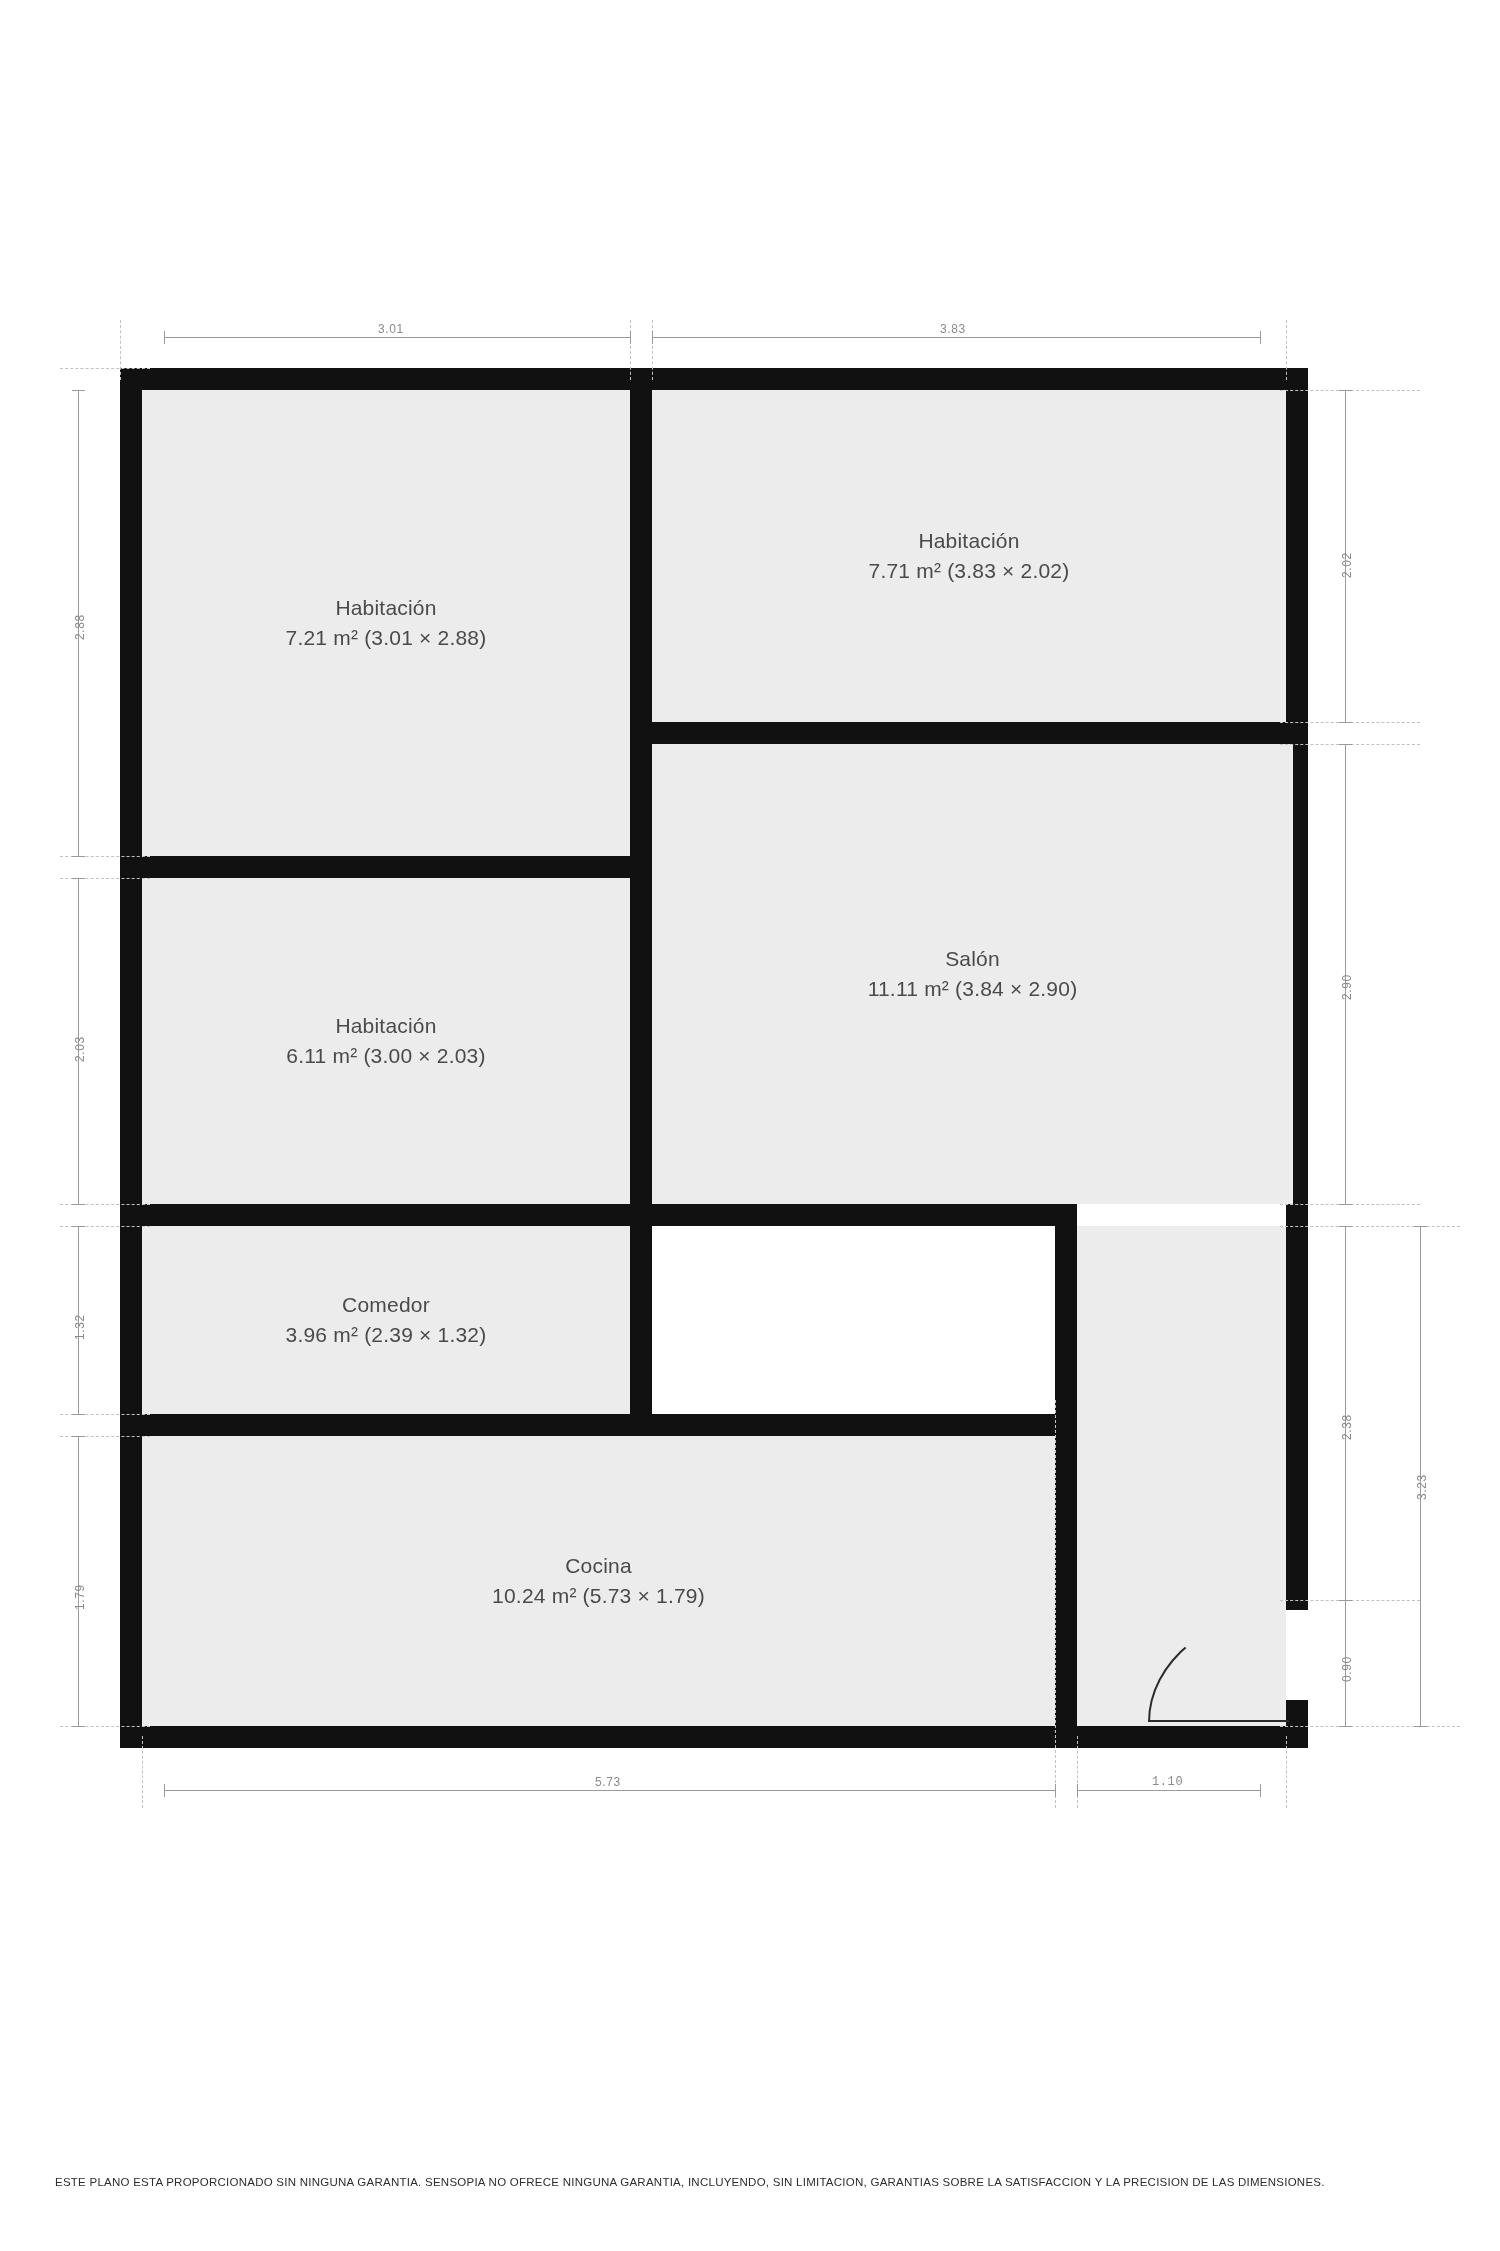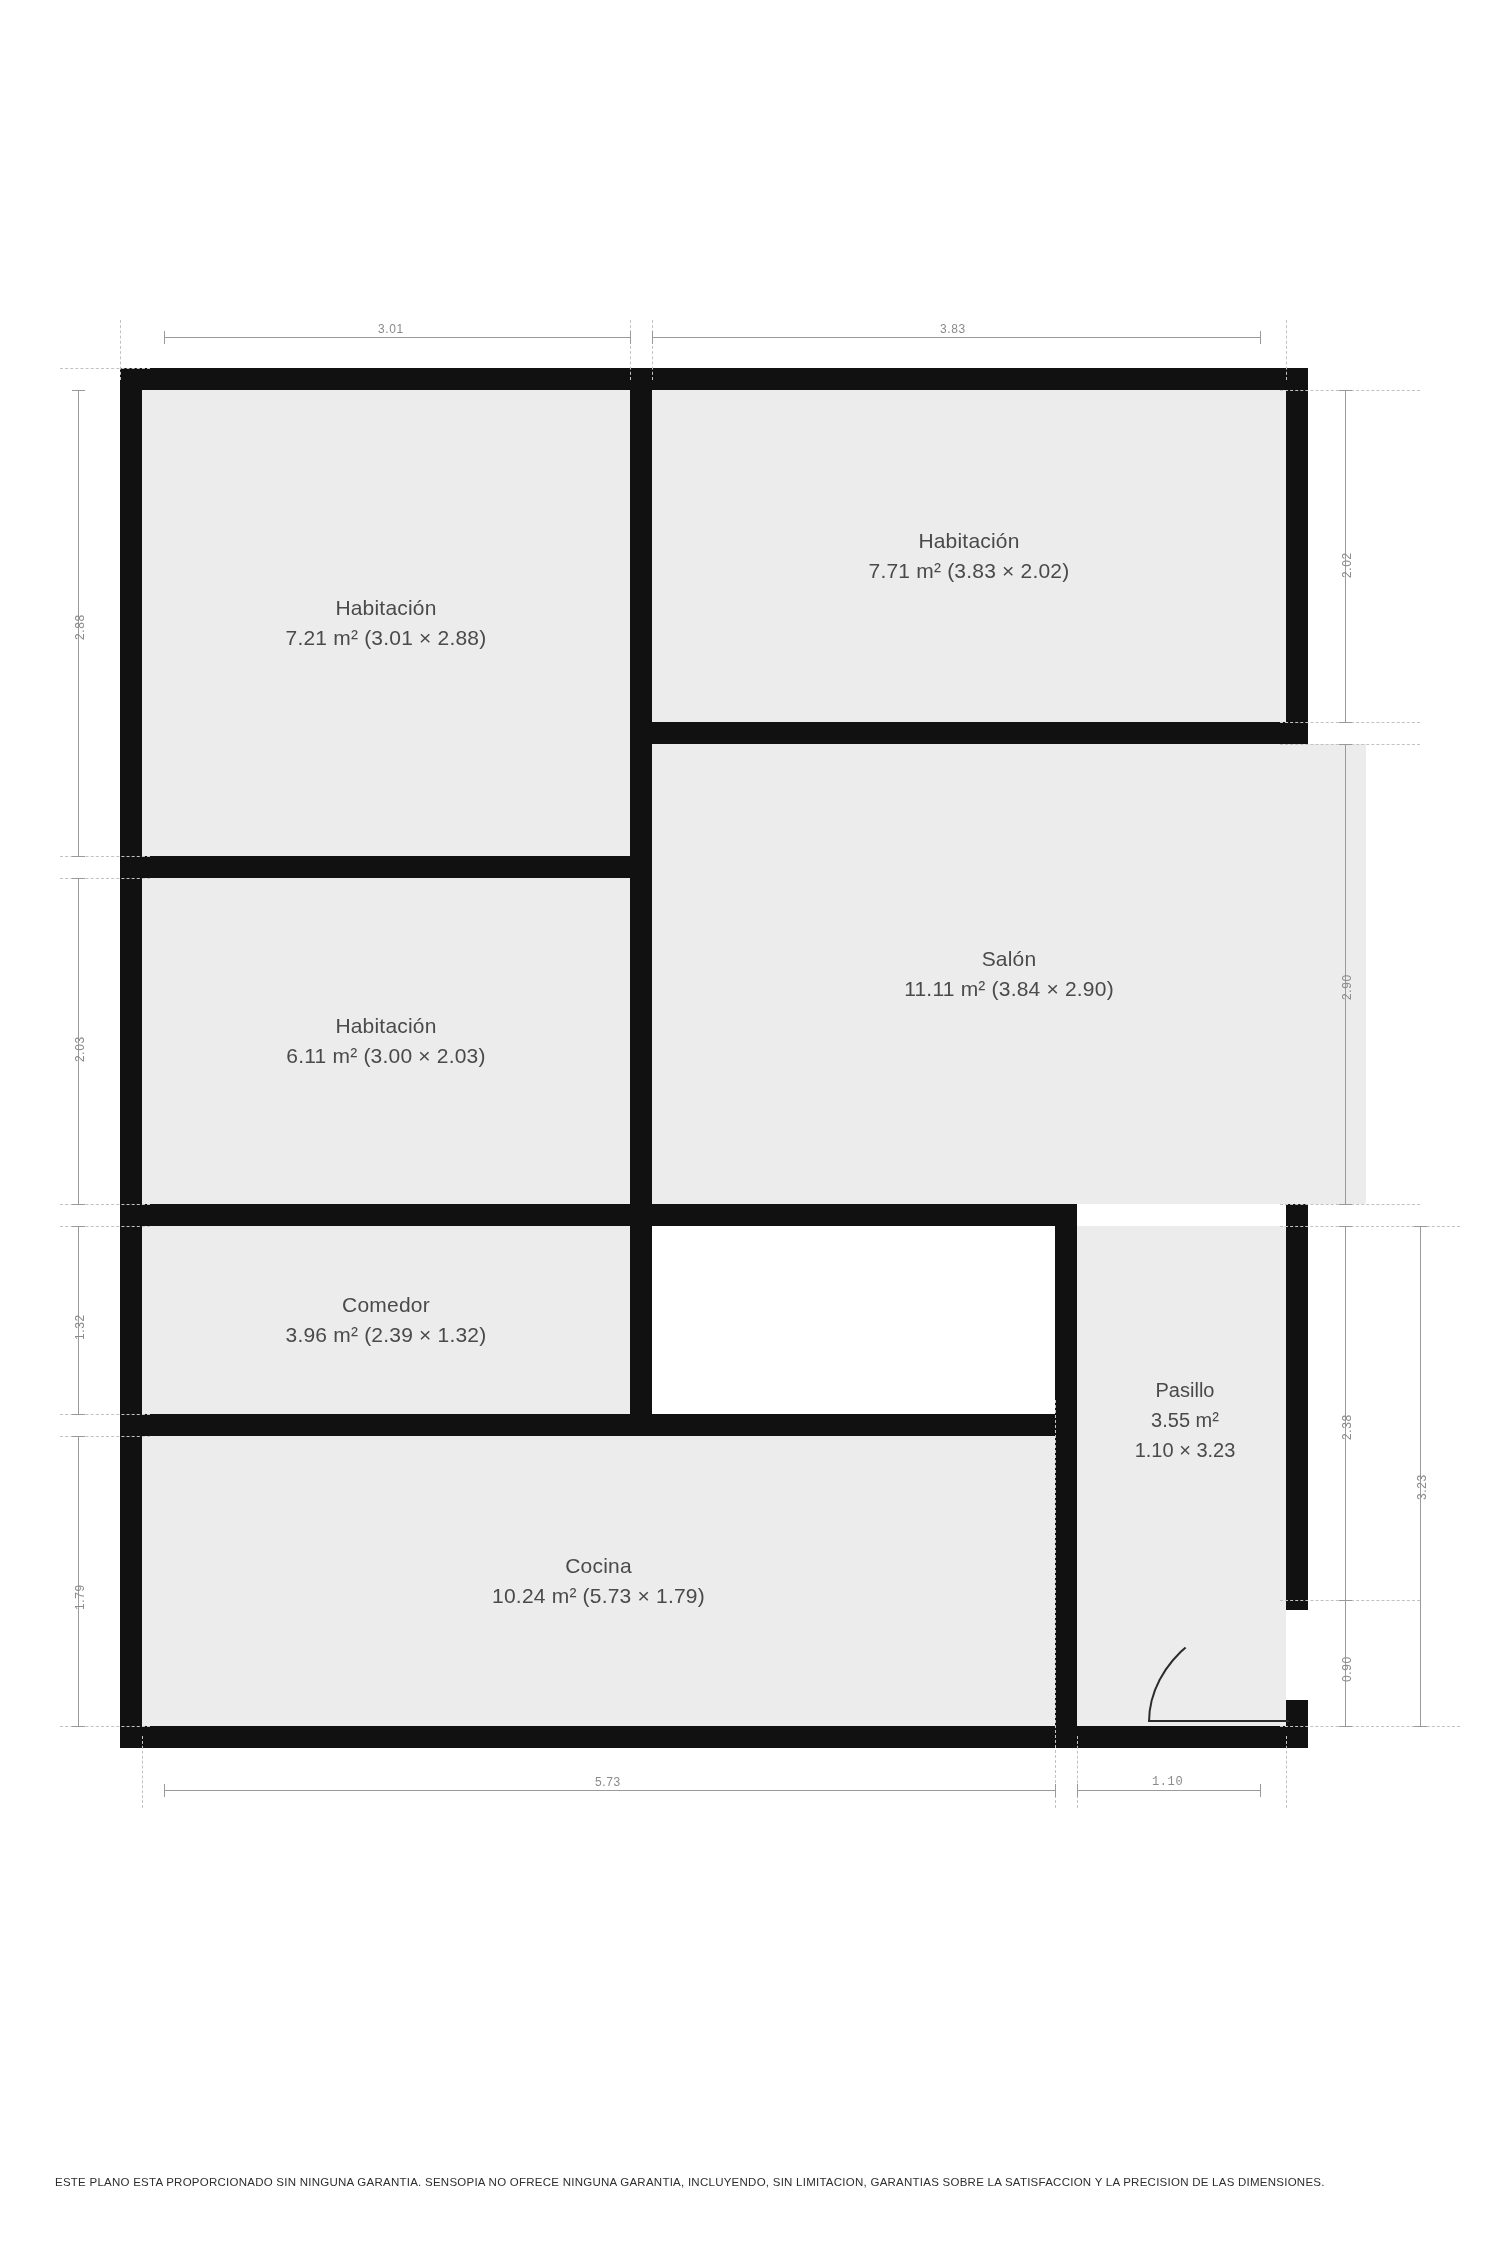--- a/index.html
+++ b/index.html
@@ -159,43 +159,38 @@
   <div class="room" style="left:652px; top:390px; width:634px; height:332px;">
     <div class="rname">Habitación</div>
     <div class="rarea">7.71 m² (3.83 × 2.02)</div>
   </div>
 
   <div class="room" style="left:142px; top:878px; width:488px; height:326px;">
     <div class="rname">Habitación</div>
     <div class="rarea">6.11 m² (3.00 × 2.03)</div>
   </div>
 
-  <div class="room" style="left:652px; top:744px; width:714px; height:460px;">
+  <div class="room" style="left:652px; top:744px; width:641px; height:460px;">
     <div class="rname">Salón</div>
     <div class="rarea">11.11 m² (3.84 × 2.90)</div>
   </div>
 
   <div class="room" style="left:142px; top:1226px; width:488px; height:188px;">
     <div class="rname">Comedor</div>
     <div class="rarea">3.96 m² (2.39 × 1.32)</div>
   </div>
 
 
   <div class="room" style="left:142px; top:1436px; width:913px; height:290px;">
     <div class="rname">Cocina</div>
     <div class="rarea">10.24 m² (5.73 × 1.79)</div>
   </div>
 
   <div class="room" style="left:1077px; top:1226px; width:209px; height:500px;"></div>
 
-  <div class="pasillo-label" style="left:1090px; top:1375px; width:190px;">
-    <div>Pasillo</div>
-    <div>3.55 m²</div>
-    <div>1.10 × 3.23</div>
-  </div>
 
   <div class="door-arc" style="left:1148px; top:1610px; width:138px; height:108px;"></div>
   <div class="wall" style="left:1286px; top:1600px; width:22px; height:10px;"></div>
 
   <div class="guide" style="left:120px; top:320px; height:60px;"></div>
   <div class="guide" style="left:630px; top:320px; height:60px;"></div>
   <div class="guide" style="left:652px; top:320px; height:60px;"></div>
   <div class="guide" style="left:1286px; top:320px; height:60px;"></div>
 
   <div class="guide h" style="left:60px; top:368px; width:90px;"></div>

